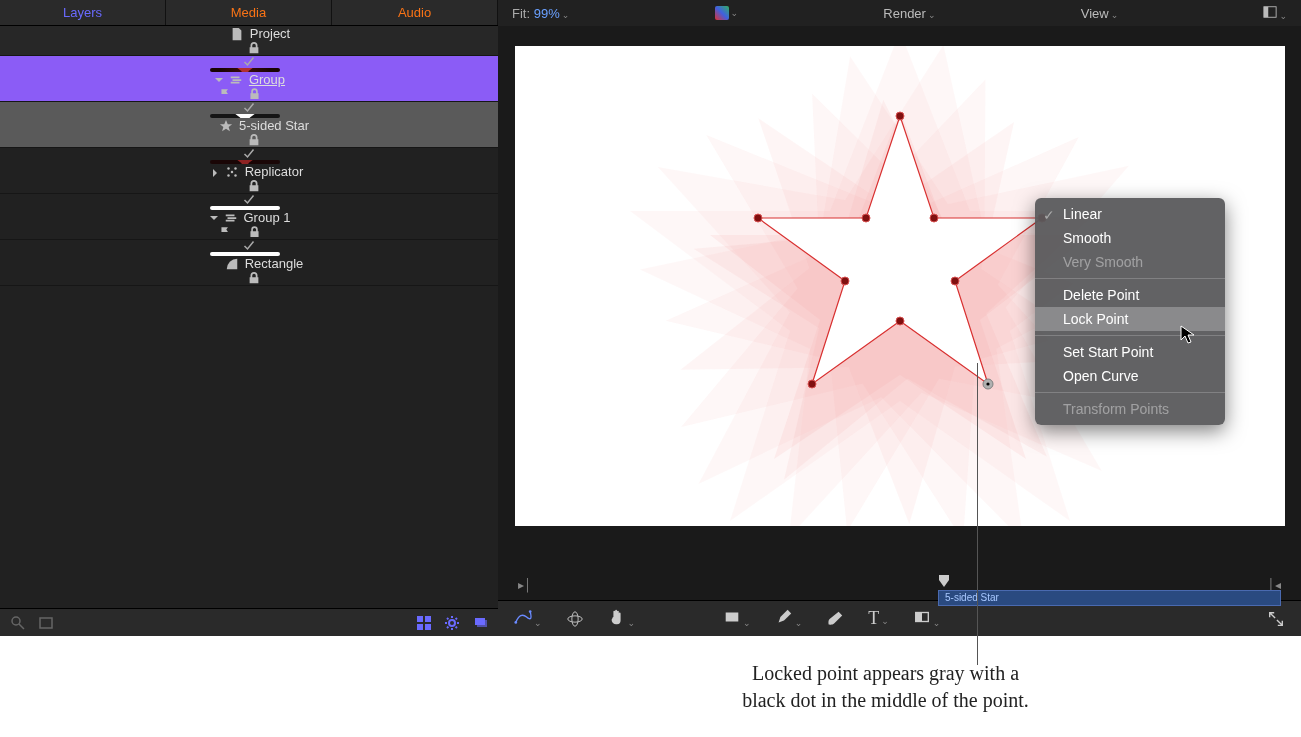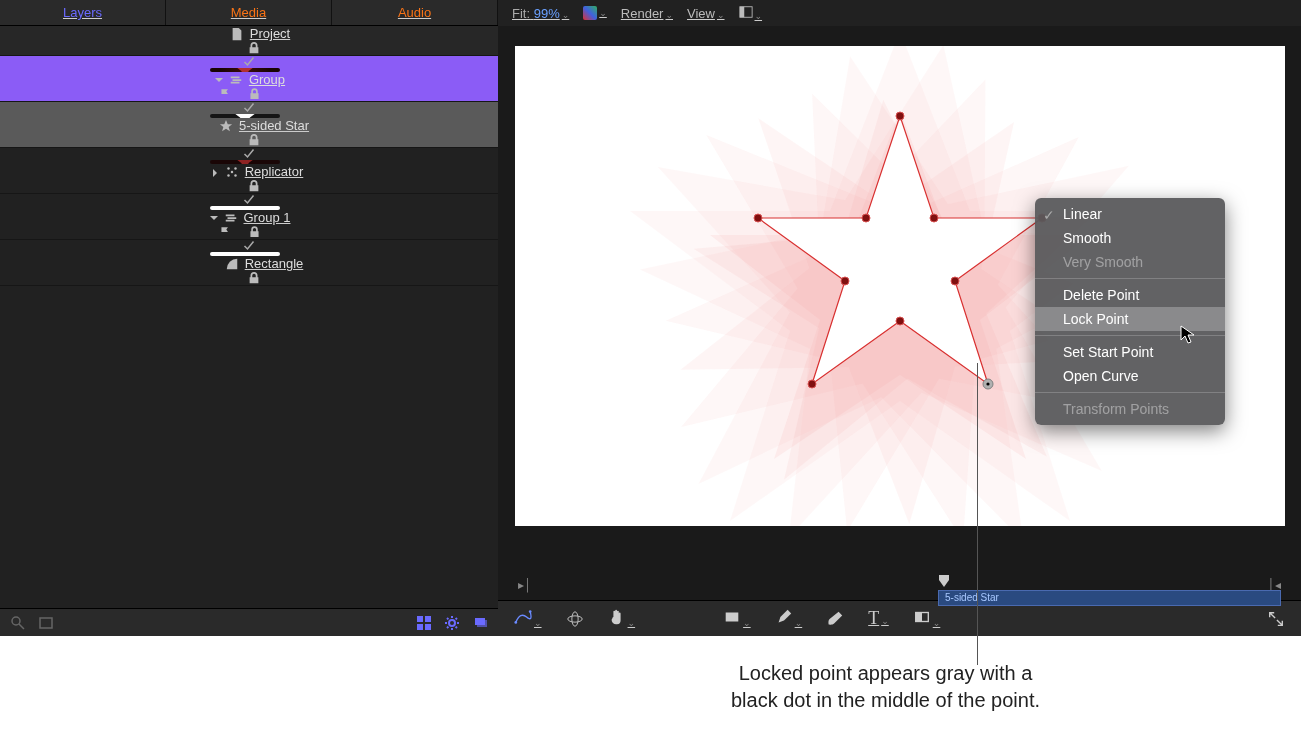--- a/index.html
+++ b/index.html
@@ -10,21 +10,20 @@
     font-size: 13px;
     width: 1301px;
     height: 737px;
     overflow: hidden;
     position: relative;
   }
   .app {
     display: flex;
     height: 636px;
     background: #212121;
-    text-decoration: underline;
   }
   
   .left-panel {
     width: 498px;
     background: #212121;
     display: flex;
     flex-direction: column;
     position: relative;
   }
   .tabs {
@@ -109,21 +108,21 @@
   .right-side {
     flex: 1;
     background: #212121;
     display: flex;
     flex-direction: column;
   }
   .top-toolbar {
     height: 26px;
     display:flex;
     align-items:center;
-    justify-content:flex-start;
+    justify-content:space-between;
     padding: 12px 14px;
     gap: 14px;
     font-size: 13px;
     color: #bbb;
   }
   .top-toolbar .fit-label { color:#aaa; }
   .top-toolbar .fit-pct { color:#6aa0ff; }
   .dropdown-caret { font-size:9px; color:#888; margin-left:2px; }
   .color-swatch { width:14px; height:14px; background: linear-gradient(45deg,#e03030,#4060e0,#30b060); border-radius:2px; }
 
@@ -217,21 +216,21 @@
 
   
   .caption {
     position:absolute;
     left: 500px;
     right: 30px;
     top: 660px;
     text-align:center;
     font-size: 20px;
     color:#222;
-    font-family: Liberation Sans, sans-serif;
+    font-family: Liberation Serif, serif;
     background:#fff0;
     line-height:1.35;
   }
   .white-bg {
     position:absolute;
     left:0; right:0; top:636px; height:101px;
     background:#fff;
   }
   
   .leader-line {

